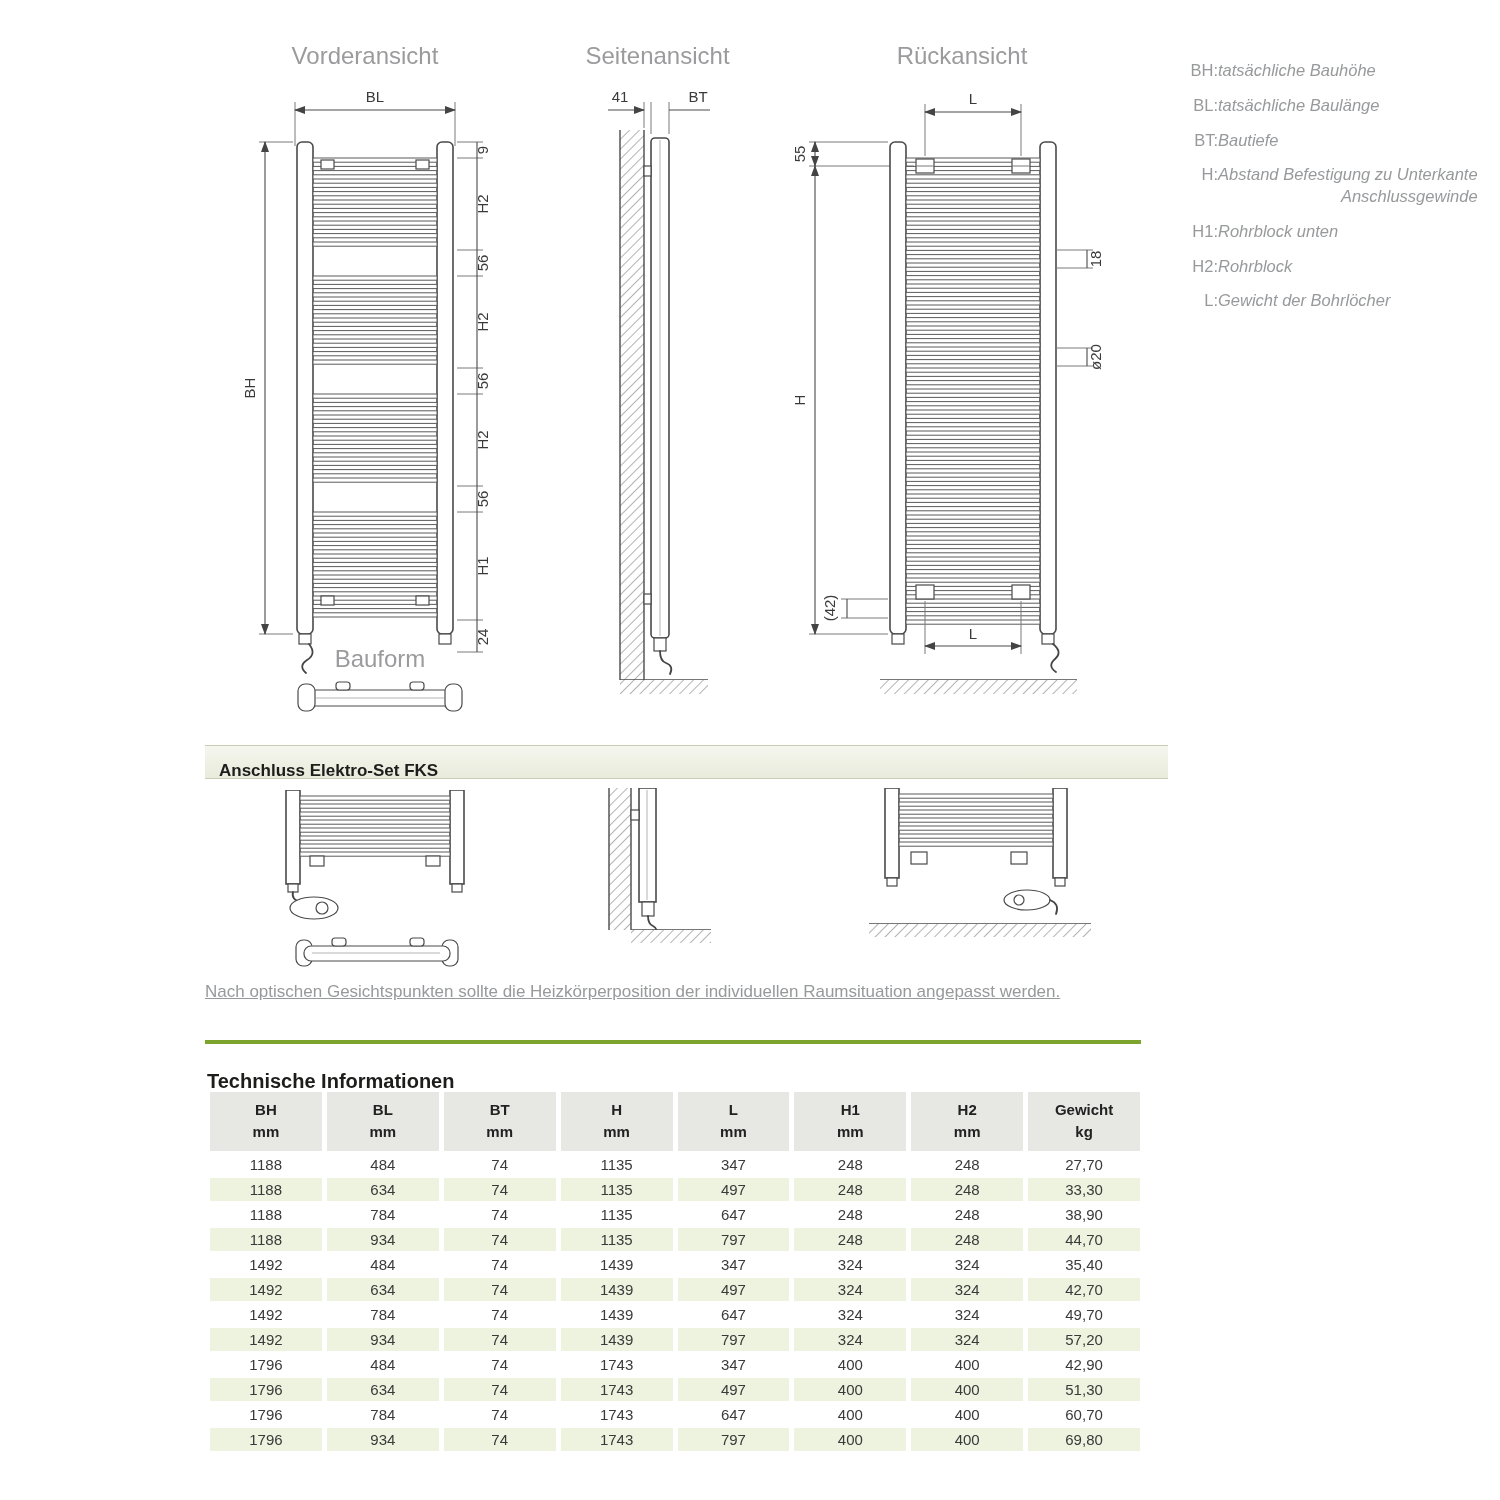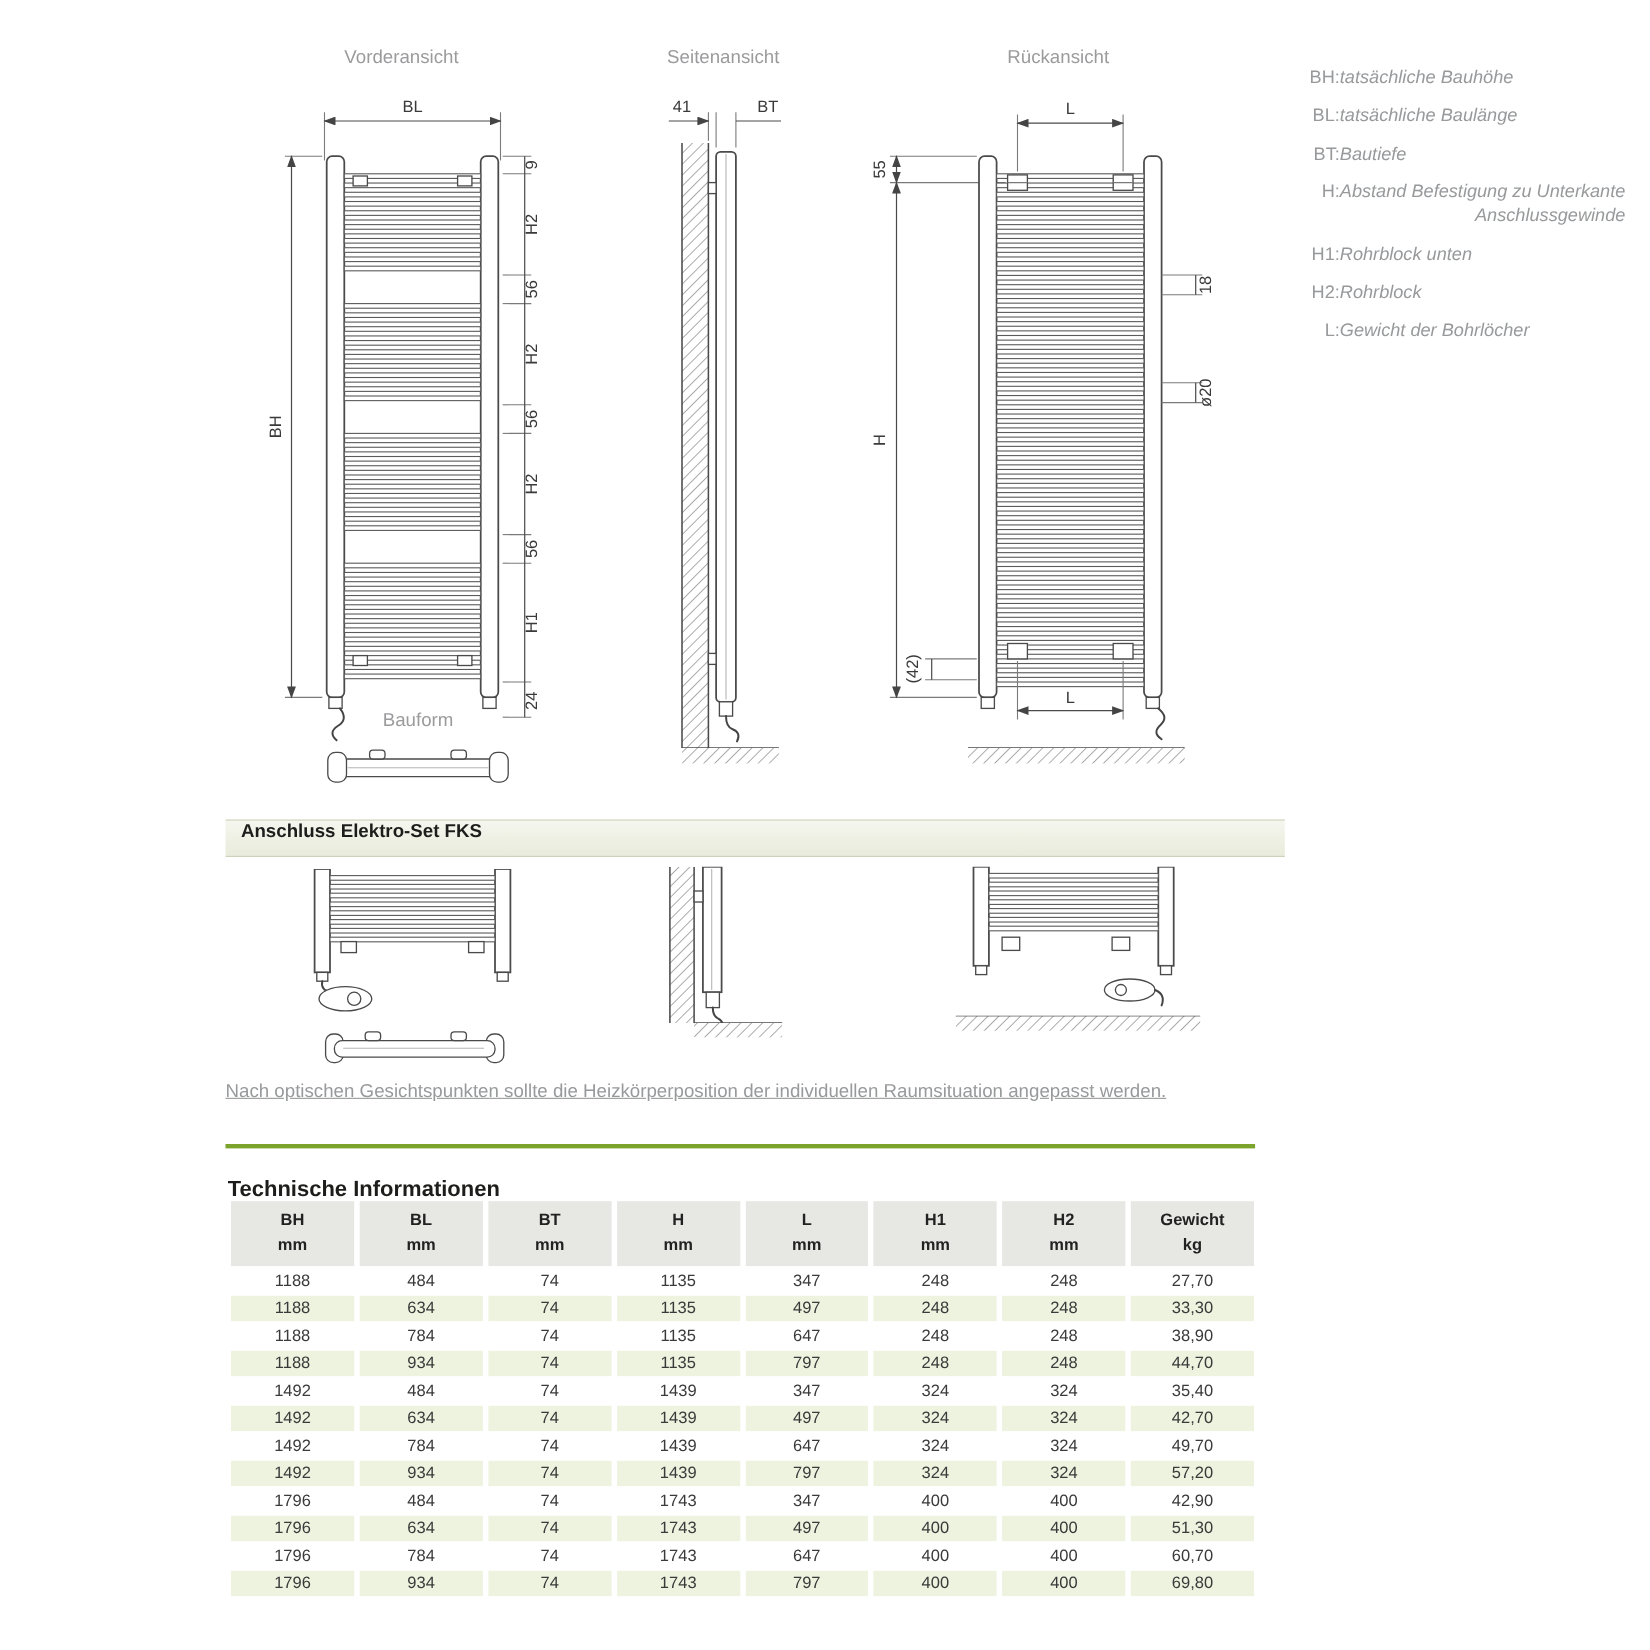--- a/index.html
+++ b/index.html
@@ -1,19 +1,19 @@
 <!DOCTYPE html>
 <html><head>
 <meta charset="utf-8">
 <style>
   html,body{margin:0;padding:0;background:#fff;}
   .page{position:relative;width:1500px;height:1500px;background:#fff;
         font-family:"Liberation Sans",sans-serif;overflow:hidden;}
   .abs{position:absolute;}
-  .view-title{font-size:17px;color:#9b9b9d;text-align:center;}
+  .view-title{font-size:24px;color:#9b9b9d;text-align:center;}
 
   
   .legend{width:300px;font-size:16.5px;color:#97999b;text-align:right;}
   .legend-item{display:flex;margin-bottom:13px;line-height:1.32;}
   .legend-key{width:38px;flex:0 0 38px;}
   .legend-text{white-space:pre-line;font-style:italic;}
 
   
   svg text{font-family:"Liberation Sans",sans-serif;}
   .ext{stroke:#7a7a7a;stroke-width:1;}
@@ -23,21 +23,21 @@
   .part{fill:#fff;stroke:#4a4a4a;stroke-width:1.2;}
   .rung{fill:#fff;stroke:#5a5a5a;stroke-width:1;}
   .thin{stroke:#b5b5b5;stroke-width:1;}
   .cable{fill:none;stroke:#444;stroke-width:1.8;stroke-linecap:round;}
   .wline{stroke:#4a4a4a;stroke-width:1.4;}
 
   
   .section-bar{left:205px;top:745px;width:963px;height:32px;
     background:linear-gradient(#f5f6ee,#e9ebdc);
     border-top:1px solid #c9cdb4;border-bottom:1px solid #c9cdb4;}
-  .section-bar span{display:block;padding:0 0 0 14px;font-size:17px;
+  .section-bar span{display:block;padding:15px 0 0 14px;font-size:17px;
     font-weight:bold;color:#1d1d1b;}
 
   .note{left:205px;top:982px;font-size:17px;color:#97999b;text-decoration:underline;}
 
   
   .green-rule{left:205px;top:1040px;width:936px;height:4px;background:#7ca32b;}
   .table-title{left:207px;top:1054px;font-size:20px;font-weight:bold;color:#1d1d1b;margin-top:16px;}
   .table-wrap{left:205px;top:1090px;}
   table.tech{border-collapse:separate;border-spacing:5px 2px;width:940px;
     table-layout:fixed;font-size:15px;color:#3a3a3a;}

